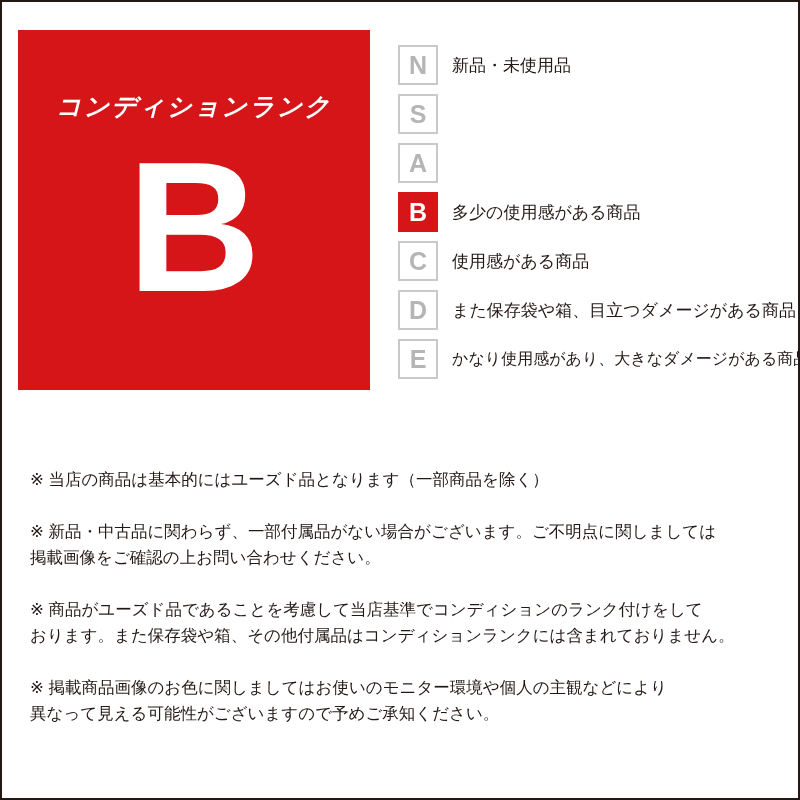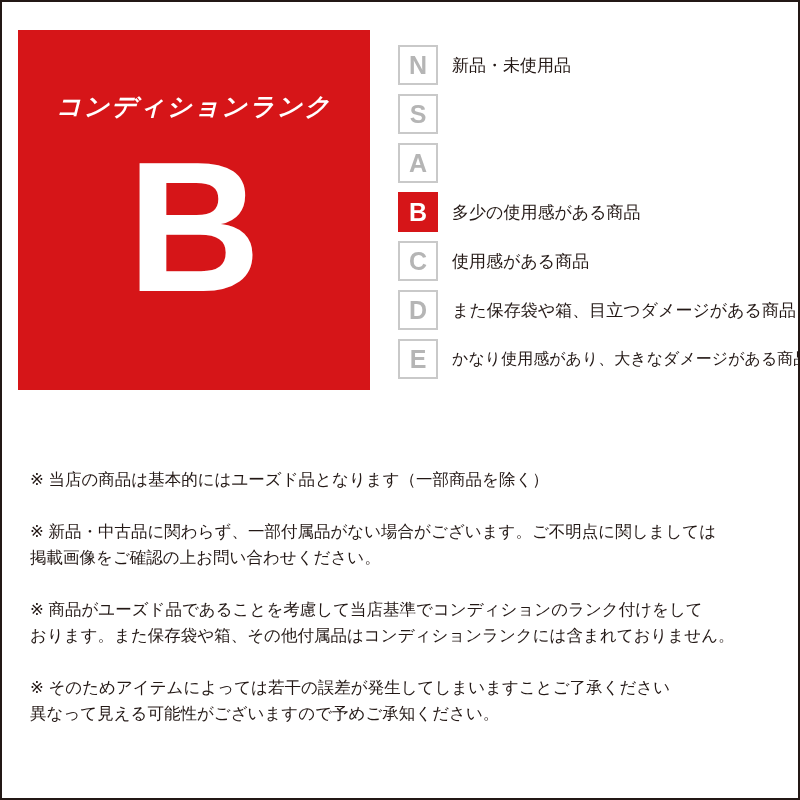--- a/index.html
+++ b/index.html
@@ -174,17 +174,17 @@
 
     </div>
   </div>
 
   <div class="notes">
     <div class="note">※ 当店の商品は基本的にはユーズド品となります（一部商品を除く）</div>
     <div class="note">※ 新品・中古品に関わらず、一部付属品がない場合がございます。ご不明点に関しましては
 掲載画像をご確認の上お問い合わせください。</div>
     <div class="note">※ 商品がユーズド品であることを考慮して当店基準でコンディションのランク付けをして
 おります。また保存袋や箱、その他付属品はコンディションランクには含まれておりません。</div>
-    <div class="note">※ そのためアイテムによっては若干の誤差が発生してしまいますことご了承ください
+    <div class="note">※ 掲載商品画像のお色に関しましてはお使いのモニター環境や個人の主観などにより
 異なって見える可能性がございますので予めご承知ください。</div>
   </div>
 
 </div>
 
 </body></html>

